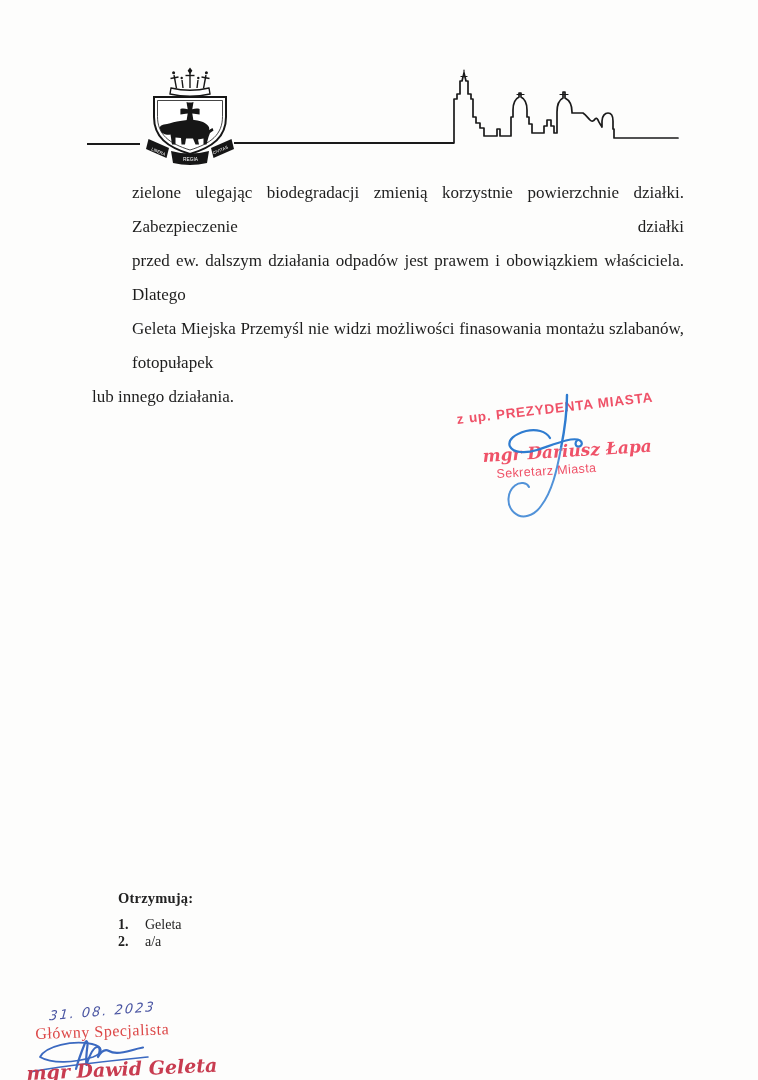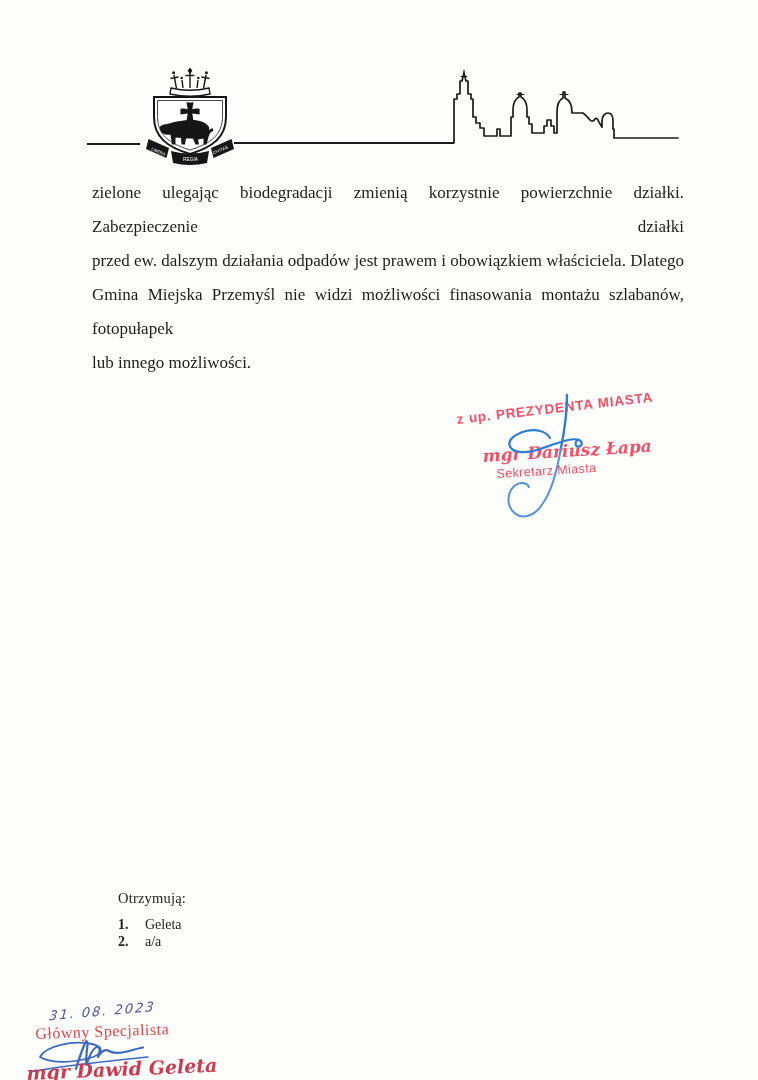--- a/index.html
+++ b/index.html
@@ -8,21 +8,21 @@
     position:relative;width:758px;height:1080px;background:#fdfdfc;overflow:hidden;
     font-family:"Liberation Serif", serif;color:#1d1d1d;
   }
   
   .letterhead-svg{position:absolute;left:0;top:0;width:758px;height:175px;}
   
   .body-text{
     position:absolute;left:92px;top:176px;width:592px;
     font-size:17px;line-height:34px;color:#1d1d1d;
   }
-  .body-text .jline{text-align:justify;text-align-last:justify;white-space:normal;}
+  .body-text .jline{text-align:justify;text-align-last:justify;white-space:normal;margin-left:40px;}
   .body-text .lastline{text-align:left;}
   
   .stamp-authority{
     position:absolute;left:456px;top:412px;
     font-family:"Liberation Sans", sans-serif;font-weight:600;font-size:13.5px;
     letter-spacing:0.8px;color:#ef5268;transform:rotate(-6.5deg);transform-origin:left top;
     white-space:nowrap;
   }
   .stamp-name{
     position:absolute;left:482px;top:446px;
@@ -30,21 +30,21 @@
     color:#ef5268;transform:rotate(-3.5deg);transform-origin:left top;white-space:nowrap;
   }
   .stamp-title{
     position:absolute;left:496px;top:467px;
     font-family:"Liberation Sans", sans-serif;font-size:12.5px;letter-spacing:0.4px;
     color:#ef5268;transform:rotate(-3.5deg);transform-origin:left top;white-space:nowrap;
   }
   .signature-svg{position:absolute;left:0;top:0;width:758px;height:1080px;pointer-events:none;}
   
   .distribution{position:absolute;left:118px;top:890px;font-size:14.5px;color:#222;}
-  .distribution .heading{font-weight:normal;letter-spacing:0.2px;}
+  .distribution .heading{font-weight:bold;letter-spacing:0.2px;}
   .distribution .list{margin-top:10px;}
   .distribution .row{display:flex;line-height:16.5px;font-size:14px;}
   .distribution .no{width:27px;font-weight:bold;}
   
   .handwritten-date{
     position:absolute;left:50px;top:1008px;
     font-family:"DejaVu Sans", sans-serif;font-style:italic;font-size:13px;
     letter-spacing:2px;color:#4a55a2;transform:rotate(-5deg) skewX(-10deg);
     transform-origin:left top;white-space:nowrap;
   }
@@ -127,22 +127,22 @@
         <text transform="translate(151,150) rotate(23)" font-size="4.2" fill="#ffffff" font-family="Liberation Sans, sans-serif">LIBERA</text>
         <text x="183" y="161" font-size="4.8" fill="#ffffff" font-family="Liberation Sans, sans-serif">REGIA</text>
         <text transform="translate(213.5,154.5) rotate(-23)" font-size="4.2" fill="#ffffff" font-family="Liberation Sans, sans-serif">CIVITAS</text>
       </g>
     </g>
   </svg>
 
   <div class="body-text">
     <div class="jline">zielone ulegając biodegradacji zmienią korzystnie powierzchnie działki. Zabezpieczenie działki</div>
     <div class="jline">przed ew. dalszym działania odpadów jest prawem i obowiązkiem właściciela. Dlatego</div>
-    <div class="jline">Gmina Miejska Przemyśl nie widzi możliwości finasowania montażu szlabanów, fotopułapek</div>
-    <div class="lastline">lub innego możliwości.</div>
+    <div class="jline">Geleta Miejska Przemyśl nie widzi możliwości finasowania montażu szlabanów, fotopułapek</div>
+    <div class="lastline">lub innego działania.</div>
   </div>
 
   <div class="stamp-authority">z up. PREZYDENTA MIASTA</div>
   <div class="stamp-name">mgr Dariusz Łapa</div>
   <div class="stamp-title">Sekretarz Miasta</div>
 
   <svg class="signature-svg" viewBox="0 0 758 1080" xmlns="http://www.w3.org/2000/svg">
 
     <g fill="none" stroke-linecap="round" stroke-linejoin="round">
       <path stroke="#2f7cd0" stroke-width="2.4" d="M567,395 C567,410 565,428 561,448"></path>

